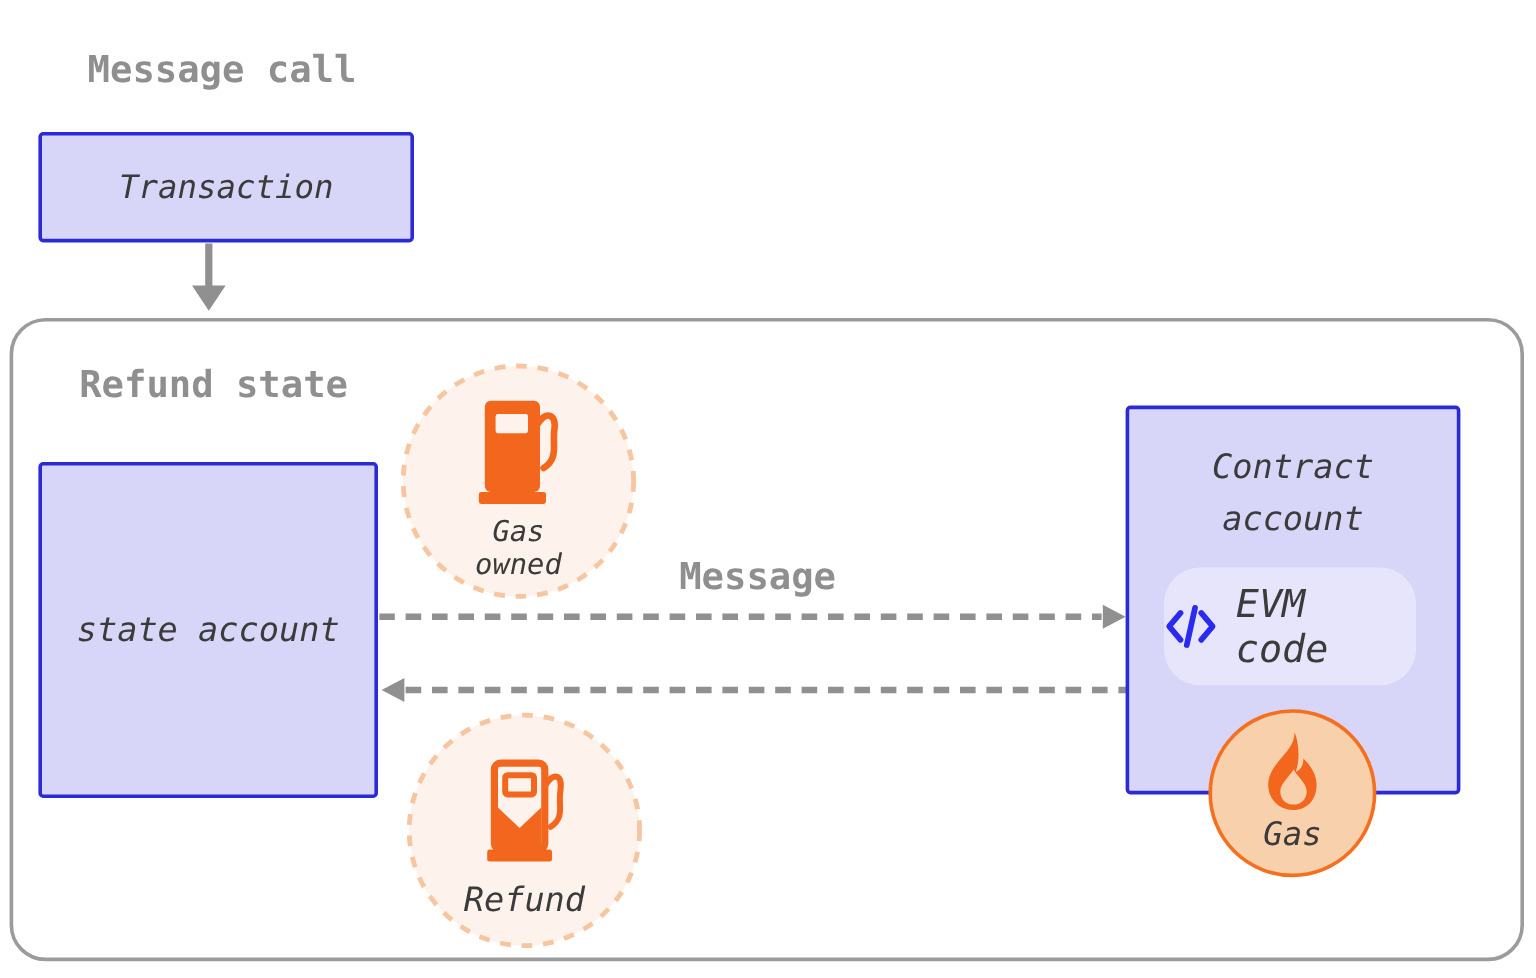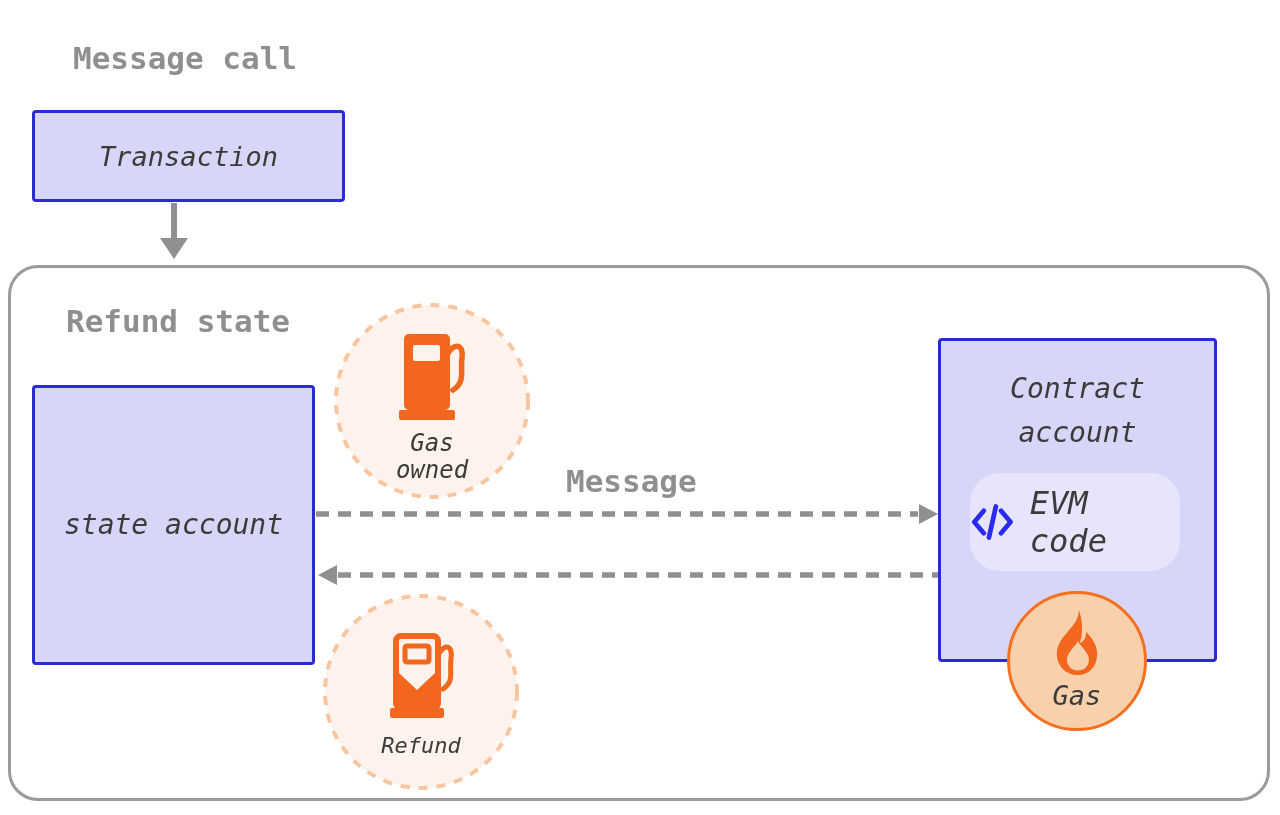--- a/index.html
+++ b/index.html
@@ -93,23 +93,23 @@
     font-style: italic;
     text-align: center;
   }
   .supply-circle {
     left: 333px; top: 302px;
     width: 198px; height: 198px;
     font-size: 24px;
     line-height: 27px;
   }
   .refund-circle {
-    left: 322px; top: 593px;
+    left: 338px; top: 593px;
     width: 198px; height: 198px;
-    font-size: 22px;
+    font-size: 28px;
   }
   .gas-circle {
     left: 1007px; top: 591px;
     width: 140px; height: 140px;
     background: #f8d0ab;
     border: 3px solid #f4701f;
     border-radius: 50%;
     font-size: 27px;
     z-index: 3;
   }

